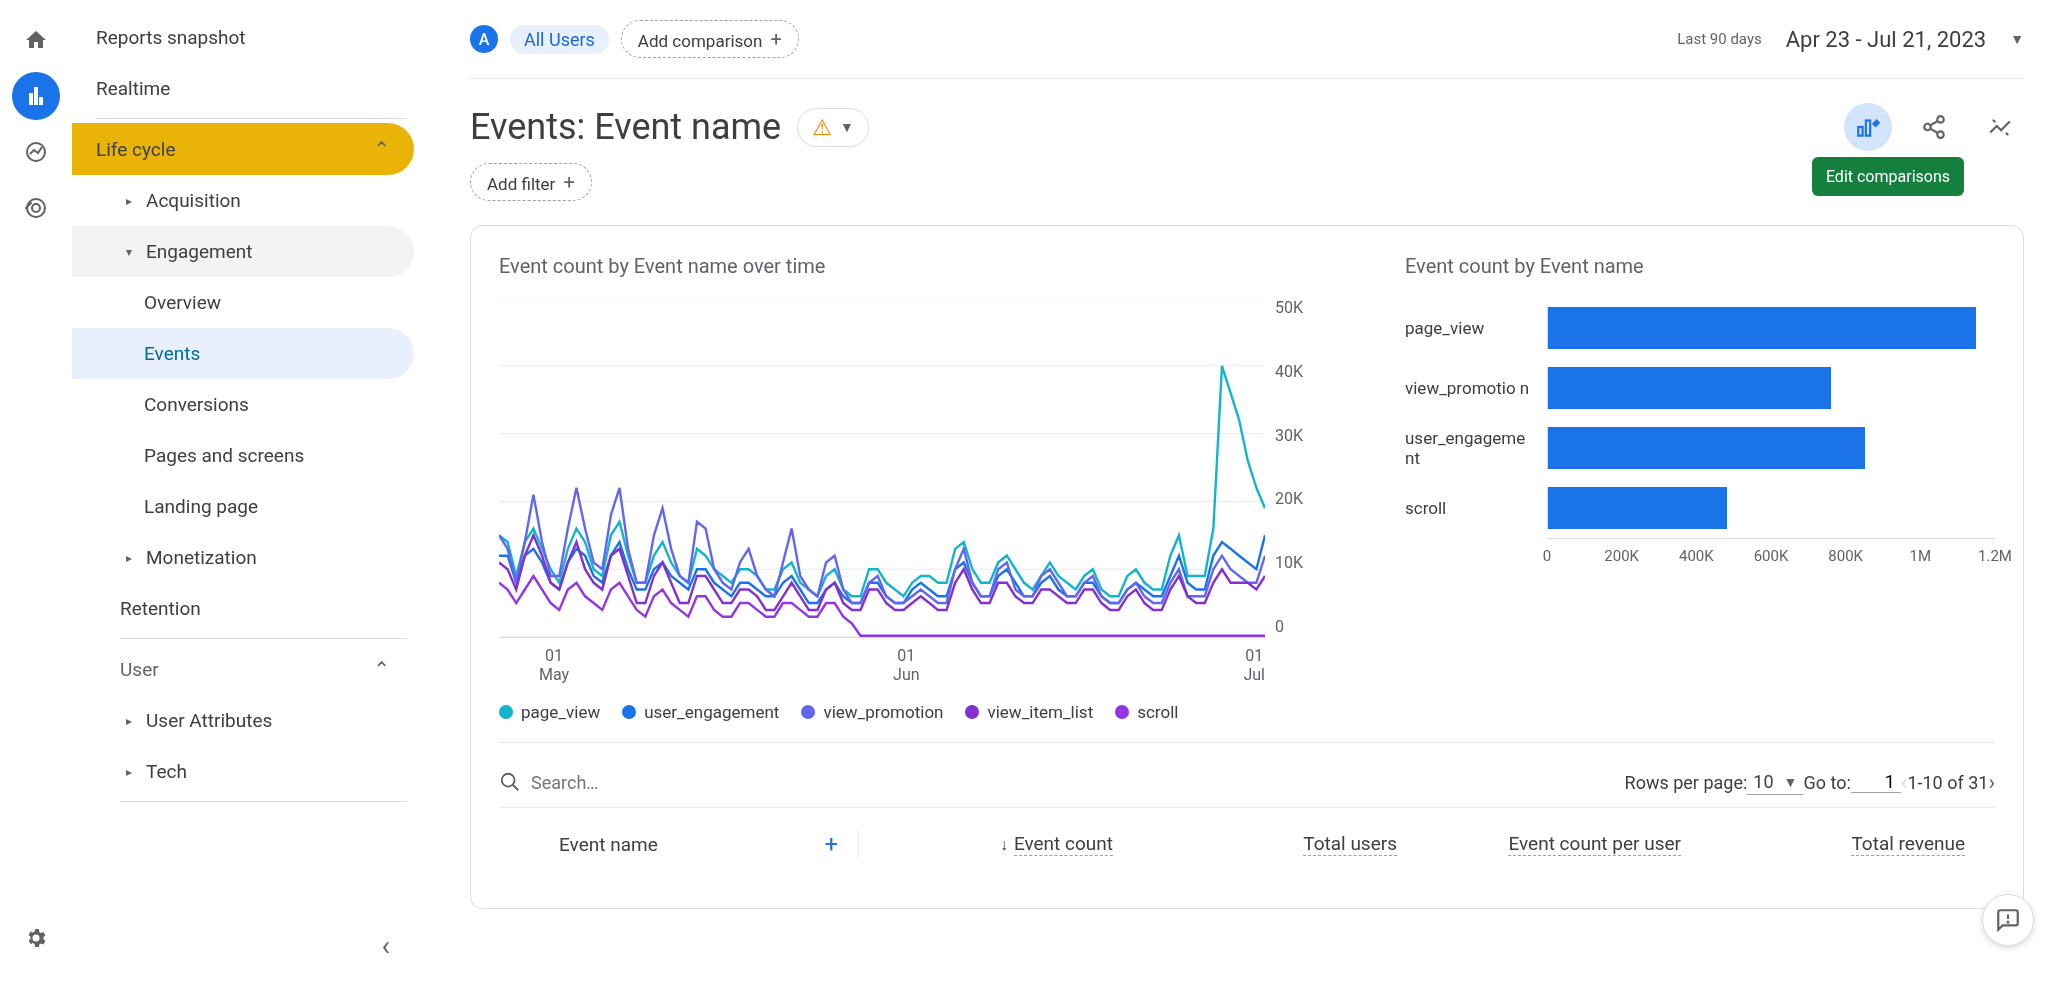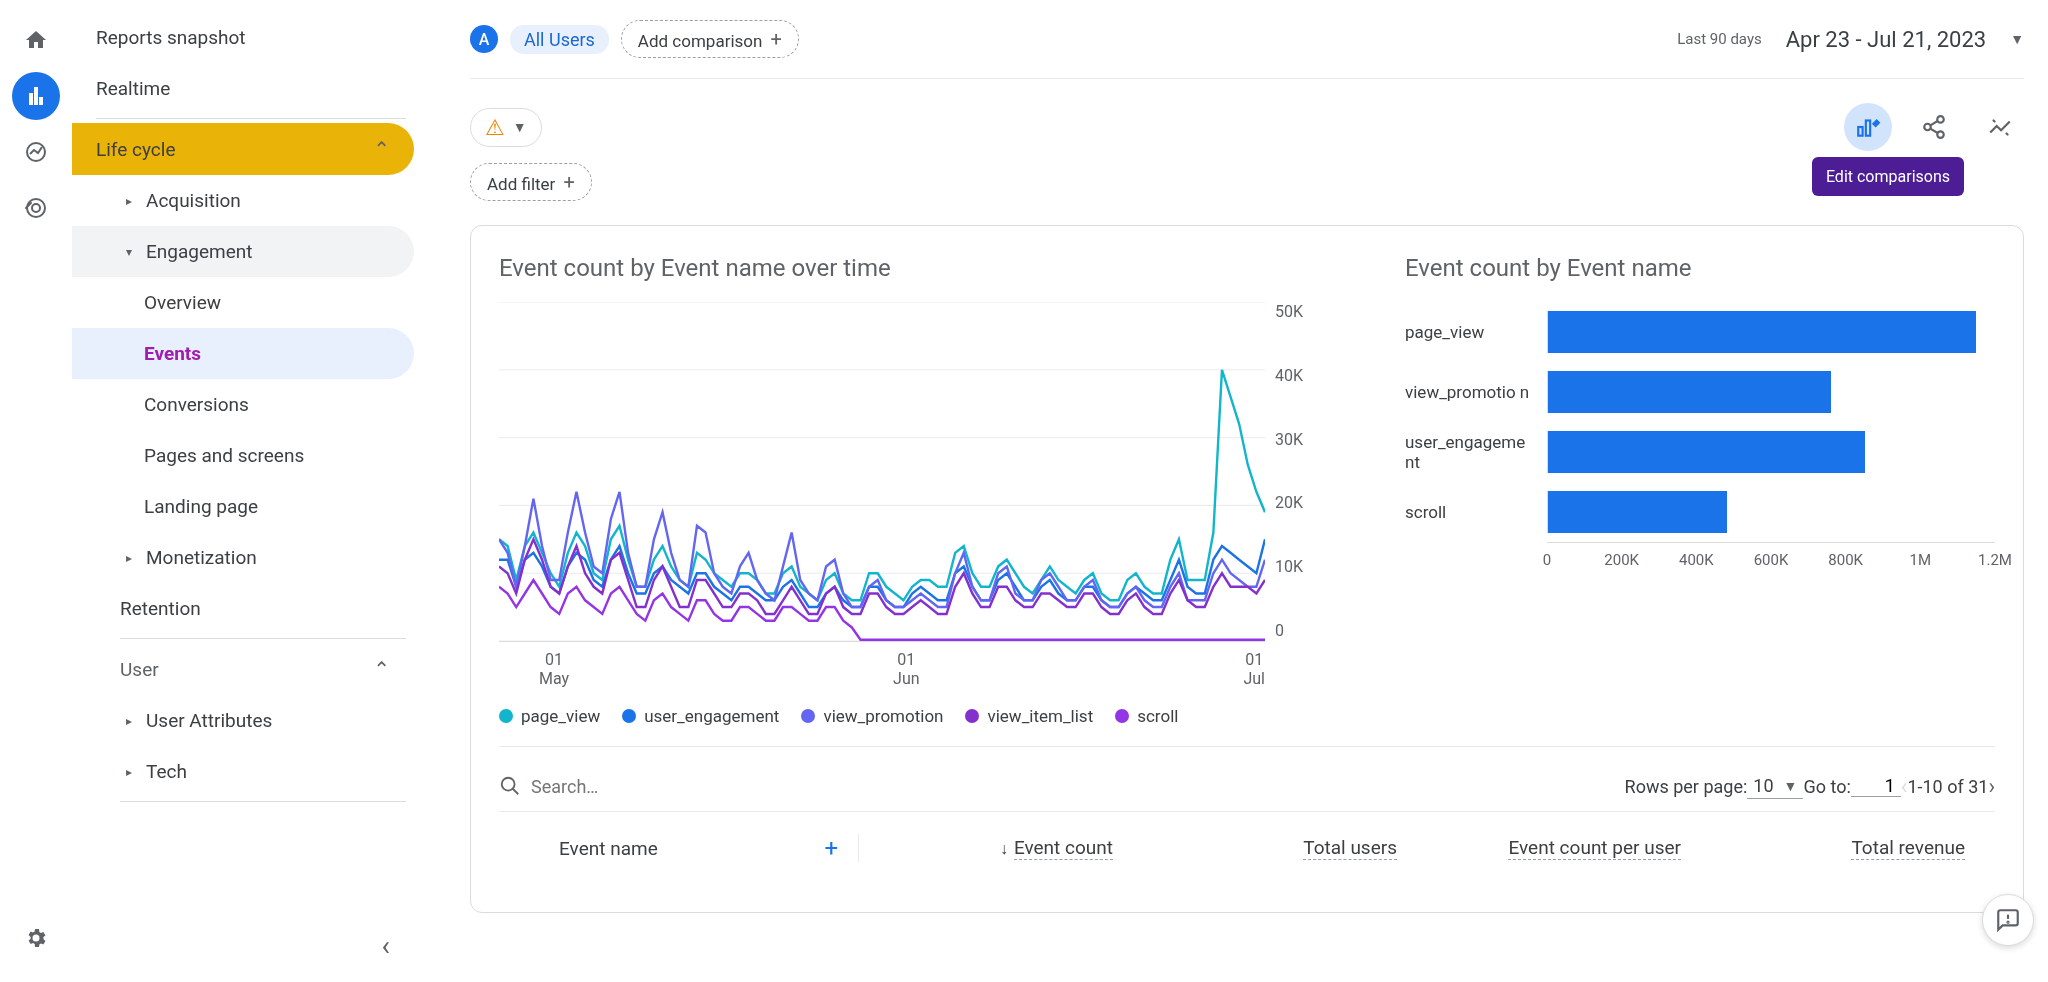--- a/index.html
+++ b/index.html
@@ -8,21 +8,21 @@
   
   .icon-rail { width: 72px; background: #fff; display: flex; flex-direction: column; align-items: center; padding-top: 16px; gap: 8px; flex-shrink: 0; }
   .rail-item { width: 48px; height: 48px; border-radius: 50%; display: flex; align-items: center; justify-content: center; cursor: pointer; }
   .rail-item.active { background: #1a73e8; color: #fff; }
   .rail-item svg { width: 24px; height: 24px; }
   .rail-spacer { flex: 1; }
   
   
   .sidebar { width: 358px; background: #fff; padding: 12px 0; overflow-y: auto; position: relative; flex-shrink: 0; }
   .side-item { padding: 14px 24px; font-size: 19px; color: #3c4043; cursor: pointer; display: flex; align-items: center; border-radius: 0 32px 32px 0; margin-right: 16px; }
-  .side-item.selected { background: #e8f0fe; color: #a21caf; font-weight: 700; }
+  .side-item.selected { background: #e8f0fe; color: #0369a1; font-weight: 400; }
   .side-section { padding: 14px 24px; font-size: 19px; color: #5f6368; cursor: pointer; display: flex; align-items: center; justify-content: space-between; border-radius: 0 32px 32px 0; margin-right: 16px; }
   .side-section.highlighted { background: #eab308; color: #3c4043; }
   .side-sub { padding-left: 48px; }
   .side-sub2 { padding-left: 72px; }
   .side-divider { border-top: 1px solid #dadce0; margin: 4px 24px 4px 24px; }
   .caret { width: 18px; height: 18px; display: inline-flex; align-items: center; justify-content: center; margin-right: 8px; font-size: 12px; color: #5f6368; }
   .expand-icon { font-size: 20px; color: #5f6368; }
   .collapse-btn { position: absolute; bottom: 20px; right: 40px; font-size: 28px; color: #5f6368; cursor: pointer; }
   
   
@@ -40,30 +40,30 @@
   
   .title-row { display: flex; align-items: center; justify-content: space-between; padding: 24px 0 12px; }
   .title-left { display: flex; align-items: center; gap: 16px; }
   .page-title { font-size: 36px; font-weight: 400; color: #3c4043; }
   .warn-chip { border: 1px solid #dadce0; border-radius: 28px; padding: 6px 14px; display: flex; align-items: center; gap: 8px; cursor: pointer; }
   .warn-tri { color: #ea8600; font-size: 22px; }
   .title-right { display: flex; align-items: center; gap: 18px; position: relative; }
   .icon-btn { width: 48px; height: 48px; border-radius: 50%; display: flex; align-items: center; justify-content: center; cursor: pointer; }
   .icon-btn.highlighted { background: #d2e3fc; }
   .icon-btn svg { width: 26px; height: 26px; }
-  .tooltip { position: absolute; top: 54px; right: 60px; background: #4c1d95; color: #fff; padding: 10px 14px; border-radius: 6px; font-size: 16px; white-space: nowrap; }
+  .tooltip { position: absolute; top: 54px; right: 60px; background: #15803d; color: #fff; padding: 10px 14px; border-radius: 6px; font-size: 16px; white-space: nowrap; }
   
   .filter-row { padding-bottom: 24px; }
   
   
   .card { border: 1px solid #dadce0; border-radius: 12px; padding: 28px; background: #fff; }
   .chart-row { display: flex; gap: 80px; }
   .chart-left { flex: 1.4; }
   .chart-right { flex: 1; }
-  .chart-title { font-size: 24px; color: #5f6368; margin-bottom: 20px; }
+  .chart-title { font-size: 20px; color: #5f6368; margin-bottom: 20px; }
   
   .line-chart { position: relative; height: 340px; display: flex; }
   .line-plot { flex: 1; position: relative; border-bottom: 1px solid #dadce0; }
   .line-plot svg { width: 100%; height: 100%; }
   .y-labels { width: 60px; display: flex; flex-direction: column; justify-content: space-between; align-items: flex-start; font-size: 16px; color: #5f6368; padding-bottom: 2px; padding-left: 10px; }
   .x-labels { display: flex; justify-content: space-between; padding: 8px 60px 0 40px; font-size: 16px; color: #5f6368; }
   .x-lab { text-align: center; }
   .legend { display: flex; gap: 22px; flex-wrap: wrap; margin-top: 18px; font-size: 17px; color: #3c4043; }
   .leg-item { display: flex; align-items: center; gap: 8px; }
   .dot { width: 14px; height: 14px; border-radius: 50%; }
@@ -185,20 +185,21 @@
     </div>
     <div class="topbar-right">
       <span class="date-hint">Last 90 days</span>
       <span class="date-range">Apr 23 - Jul 21, 2023</span>
       <span class="dd-icon">▼</span>
     </div>
   </div>
 
   <div class="title-row">
     <div class="title-left">
+      <div class="page-title">Events: Event name</div>
       <div class="warn-chip">
         <span class="warn-tri">⚠</span>
         <span class="dd-icon">▼</span>
       </div>
     </div>
     <div class="title-right">
       <div class="icon-btn highlighted">
         <svg viewBox="0 0 24 24" fill="none" stroke="#1a73e8" stroke-width="2">
             <rect x="3" y="12" width="4" height="8"></rect>
             <rect x="10" y="6" width="4" height="14"></rect>

